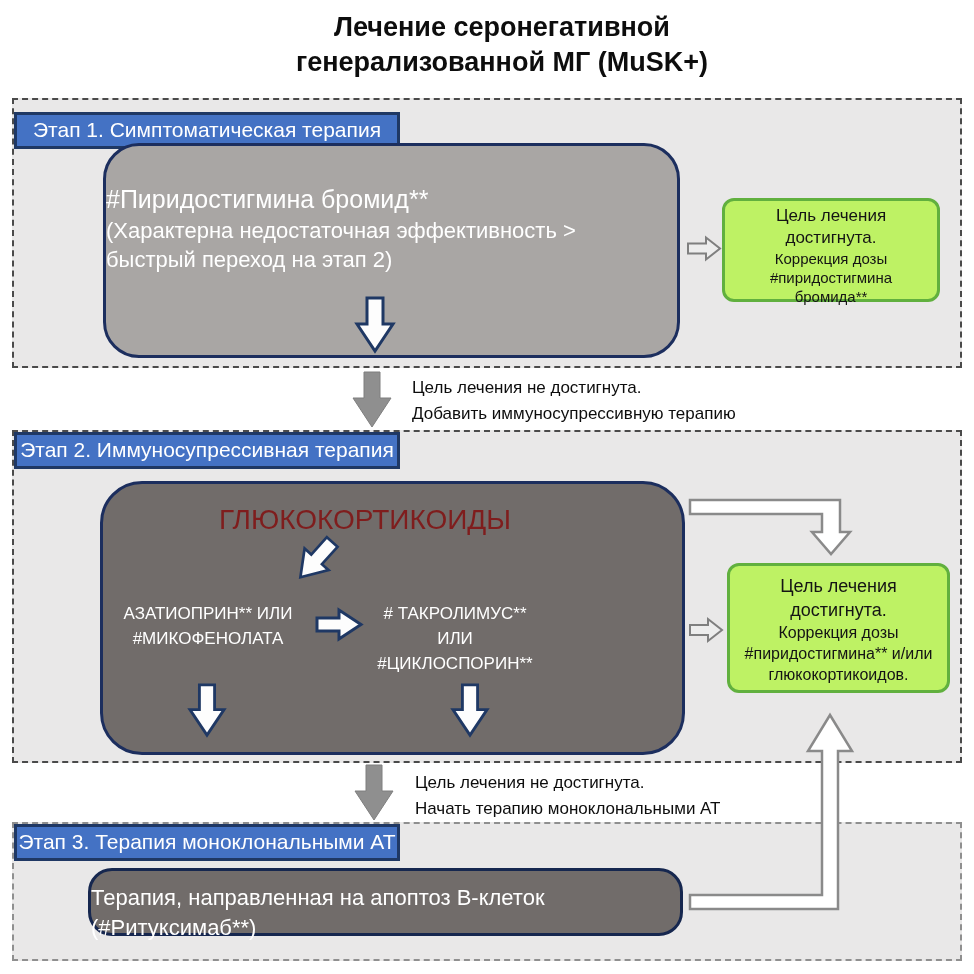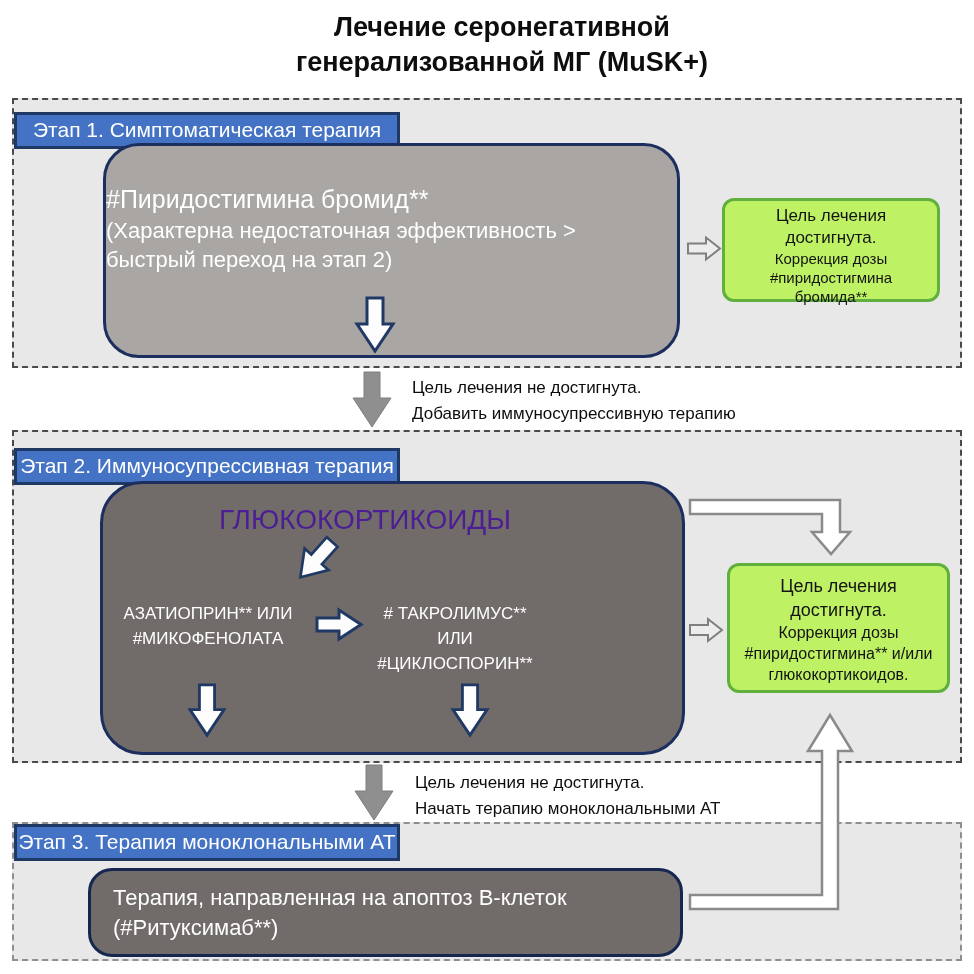--- a/index.html
+++ b/index.html
@@ -20,33 +20,33 @@
   }
   .panel1 { top:98px;  height:270px; }
   .panel2 { top:430px; height:333px; }
   .panel3 { top:822px; height:139px; border-color:#8f8f8f; }
 
   .stage-header {
     left:14px; width:386px; height:37px; box-sizing:border-box;
     background:#4472c4; border:3px solid #1f3864; color:#ffffff;
     font-size:21px; line-height:30px; text-align:center;
   }
-  .h1 { top:112px; } .h2 { top:448px; } .h3 { top:824px; }
+  .h1 { top:112px; } .h2 { top:432px; } .h3 { top:824px; }
 
   .mainbox { box-sizing:border-box; border:3px solid #1c2e5e; color:#ffffff; text-align:left; }
   .box1 { left:103px; top:143px; width:577px; height:215px; border-radius:36px; background:#a9a6a4; padding-top:36px; }
   .box1 .l1 { font-size:25px; line-height:34px; }
   .box1 .l2 { font-size:22px; line-height:29px; }
   .box2 { left:100px; top:481px; width:585px; height:274px; border-radius:42px; background:#716c6a; }
-  .box2-title { left:190px; top:504px; width:350px; text-align:center; font-size:28px; color:#4c1d95; }
+  .box2-title { left:190px; top:504px; width:350px; text-align:center; font-size:28px; color:#7f1d1d; }
   .drugs { width:180px; text-align:center; font-size:17px; line-height:25px; color:#fff; }
   .drugs-left  { left:118px; top:601px; }
   .drugs-right { left:365px; top:601px; }
-  .box3 { left:88px; top:868px; width:595px; height:89px; border-radius:24px; background:#716c6a;
-          border-color:#16274f; padding-top:12px; font-size:22px; line-height:30px;padding-left:22px; }
+  .box3 { left:88px; top:868px; width:595px; height:68px; border-radius:24px; background:#716c6a;
+          border-color:#16274f; padding-top:12px; font-size:22px; line-height:30px; }
 
   .goal {
     background:#bef264; border:3px solid #61b03e; border-radius:12px;
     box-sizing:border-box; text-align:center; color:#141414;
   }
   .goal1 { left:722px; top:198px; width:218px; height:104px; padding-top:4px; }
   .goal1 .big   { font-size:17px; line-height:22px; }
   .goal1 .small { font-size:15px; line-height:19px; }
   .goal2 { left:727px; top:563px; width:223px; height:130px; padding-top:8px; }
   .goal2 .big   { font-size:18px; line-height:24px; }

